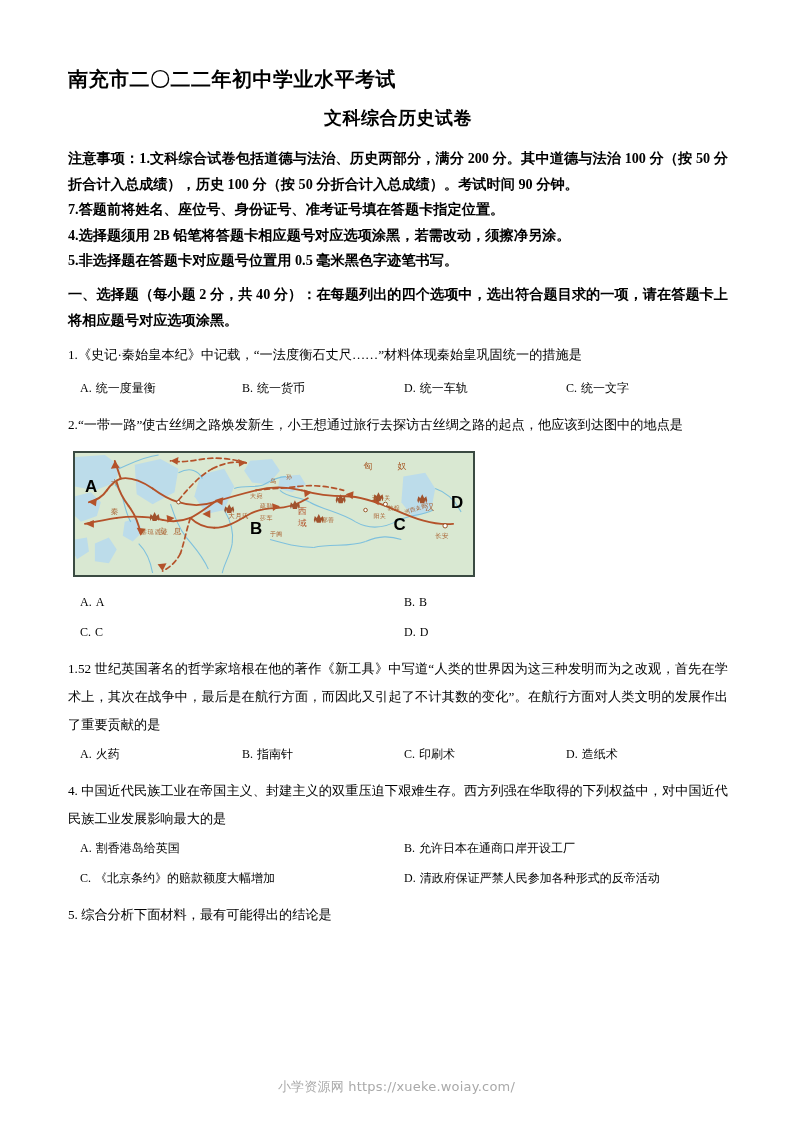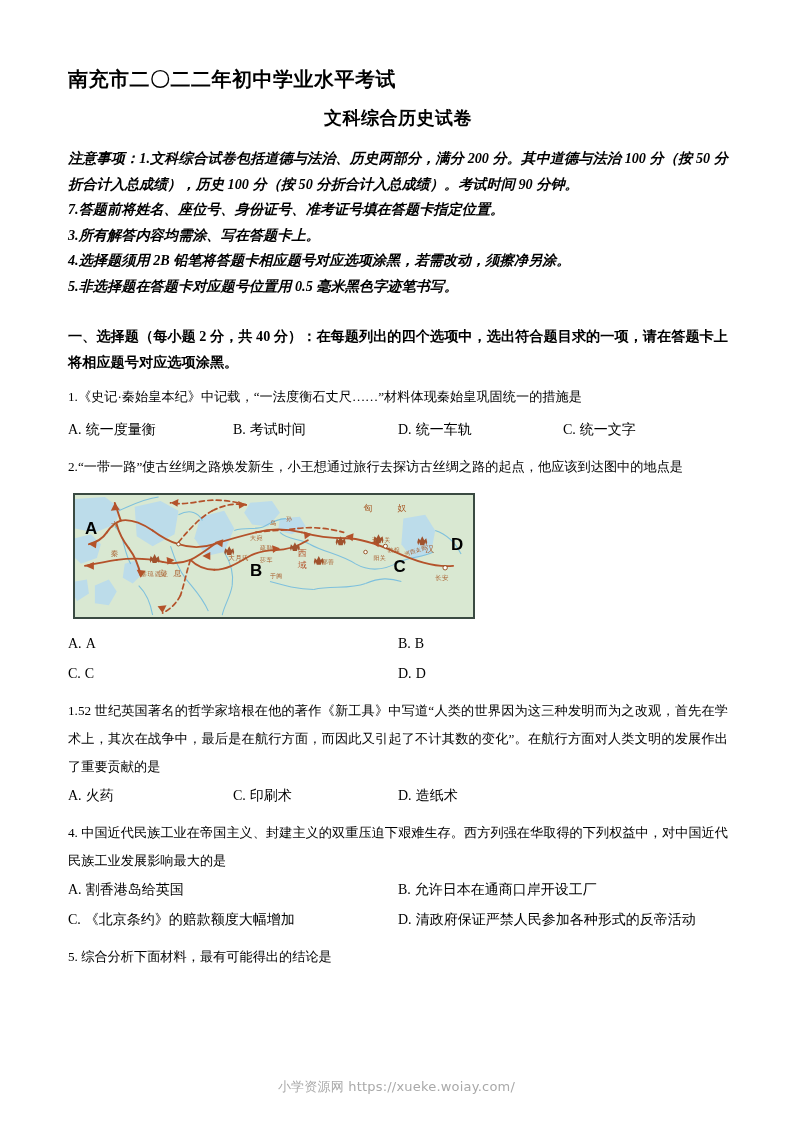--- a/index.html
+++ b/index.html
@@ -46,45 +46,46 @@
     margin: 0 0 14px 0;
   }
 
   
   .notice {
     font-size: 14.2px;
     font-weight: bold;
     line-height: 25.5px;
     text-align: justify;
   }
-  .notice p { margin: 0; font-style: italic; }
+  .notice p { margin: 0; }
 
   
   .section-heading {
     font-size: 14.2px;
     font-weight: bold;
     line-height: 26px;
-    margin-top: 24px;
+    margin-top: 7px;
     text-align: justify;
   }
 
   
   .question {
     font-size: 13.2px;
     line-height: 28px;
     margin-top: 8px;
     text-align: justify;
   }
   .question p { margin: 0; }
 
   .options {
     display: flex;
     flex-wrap: wrap;
-    font-size: 14px;
+    font-size: 12px;
     line-height: 30px;
+    margin-left: 12px;
   }
   .options.cols4 > .opt { width: 25%; }
   .options.cols2 > .opt { width: 50%; }
   .opt { white-space: nowrap; }
   .opt .opt-letter { margin-right: 4px; }
 
   .q-gap-sm { height: 4px; }
   .q-gap-md { height: 10px; }
 
   
@@ -119,37 +120,36 @@
 
 <div class="page">
   <div class="content">
 
     <h1 class="doc-title">南充市二〇二二年初中学业水平考试</h1>
     <h2 class="doc-subtitle">文科综合历史试卷</h2>
 
     <div class="notice">
       <p>注意事项：1.文科综合试卷包括道德与法治、历史两部分，满分 200 分。其中道德与法治 100 分（按 50 分折合计入总成绩），历史 100 分（按 50 分折合计入总成绩）。考试时间 90 分钟。</p>
       <p>7.答题前将姓名、座位号、身份证号、准考证号填在答题卡指定位置。</p>
-      <p>3.所有解答内容均需涂、写在答题卡上。</p>
       <p>4.选择题须用 2B 铅笔将答题卡相应题号对应选项涂黑，若需改动，须擦净另涂。</p>
       <p>5.非选择题在答题卡对应题号位置用 0.5 毫米黑色字迹笔书写。</p>
     </div>
 
     <div class="section-heading">一、选择题（每小题 2 分，共 40 分）：在每题列出的四个选项中，选出符合题目求的一项，请在答题卡上将相应题号对应选项涂黑。</div>
 
     <div class="question">
       <p>1.《史记·秦始皇本纪》中记载，“一法度衡石丈尺……”材料体现秦始皇巩固统一的措施是</p>
     </div>
     <div class="q-gap-sm"></div>
     <div class="options cols4">
       <div class="opt">
         <span class="opt-letter">A.</span><span>统一度量衡</span>
       </div>
       <div class="opt">
-        <span class="opt-letter">B.</span><span>考试时间</span>
+        <span class="opt-letter">B.</span><span>统一货币</span>
       </div>
       <div class="opt">
         <span class="opt-letter">D.</span><span>统一车轨</span>
       </div>
       <div class="opt">
         <span class="opt-letter">C.</span><span>统一文字</span>
       </div>
     </div>
 
     <div class="question">
@@ -328,20 +328,23 @@
     </div>
 
     <div class="question">
       <p>1.52 世纪英国著名的哲学家培根在他的著作《新工具》中写道“人类的世界因为这三种发明而为之改观，首先在学术上，其次在战争中，最后是在航行方面，而因此又引起了不计其数的变化”。在航行方面对人类文明的发展作出了重要贡献的是</p>
     </div>
     <div class="options cols4">
       <div class="opt">
         <span class="opt-letter">A.</span><span>火药</span>
       </div>
       <div class="opt">
+        <span class="opt-letter">B.</span><span>指南针</span>
+      </div>
+      <div class="opt">
         <span class="opt-letter">C.</span><span>印刷术</span>
       </div>
       <div class="opt">
         <span class="opt-letter">D.</span><span>造纸术</span>
       </div>
     </div>
 
     <div class="question">
       <p>4. 中国近代民族工业在帝国主义、封建主义的双重压迫下艰难生存。西方列强在华取得的下列权益中，对中国近代民族工业发展影响最大的是</p>
     </div>

